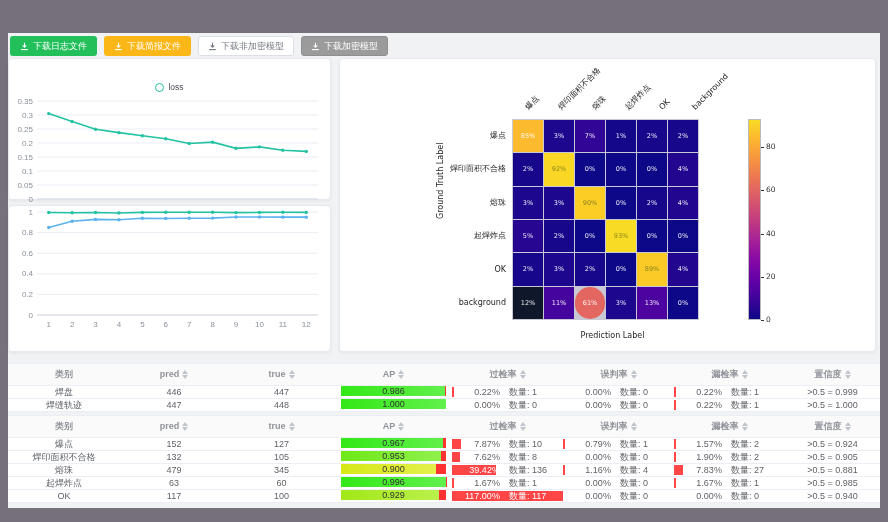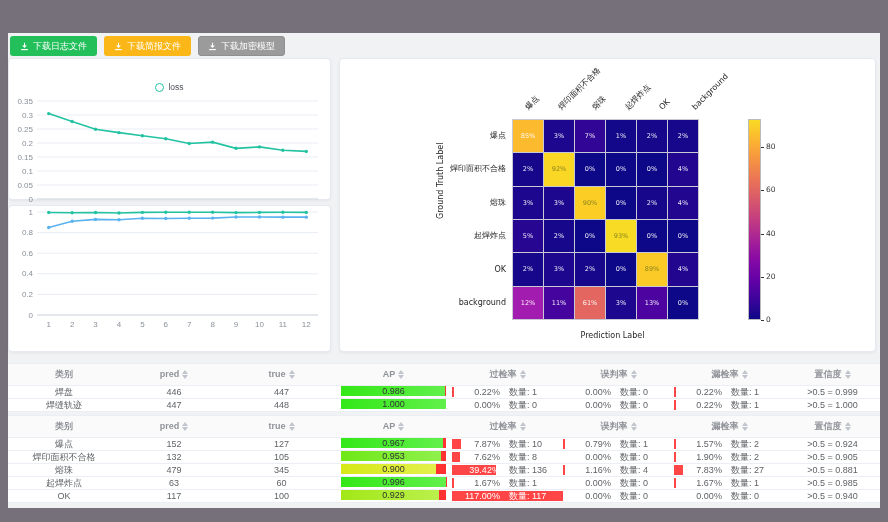--- a/index.html
+++ b/index.html
@@ -86,20 +86,29 @@
         <span>下载日志文件</span>
       </button>
       <button class="btn orange">
         <span>
           <svg width="9" height="9" viewBox="0 0 16 16">
             <path d="M8 1.5v7.5M4.8 6 8 9.2 11.2 6" stroke="currentColor" stroke-width="1.8" fill="none"></path>
             <path d="M2 12.5h12v2H2z" fill="currentColor"></path>
           </svg>
         </span>
         <span>下载简报文件</span>
+      </button>
+      <button class="btn plain">
+        <span>
+          <svg width="9" height="9" viewBox="0 0 16 16">
+            <path d="M8 1.5v7.5M4.8 6 8 9.2 11.2 6" stroke="currentColor" stroke-width="1.8" fill="none"></path>
+            <path d="M2 12.5h12v2H2z" fill="currentColor"></path>
+          </svg>
+        </span>
+        <span>下载非加密模型</span>
       </button>
       <button class="btn gray">
         <span>
           <svg width="9" height="9" viewBox="0 0 16 16">
             <path d="M8 1.5v7.5M4.8 6 8 9.2 11.2 6" stroke="currentColor" stroke-width="1.8" fill="none"></path>
             <path d="M2 12.5h12v2H2z" fill="currentColor"></path>
           </svg>
         </span>
         <span>下载加密模型</span>
       </button>
@@ -235,23 +244,23 @@
         <div class="cm-cell" style="background: rgb(13, 8, 135); color: rgba(255, 255, 255, 0.92);">0%</div>
         <div class="cm-cell" style="background: rgb(248, 219, 36); color: rgb(138, 132, 32);">93%</div>
         <div class="cm-cell" style="background: rgb(13, 8, 135); color: rgba(255, 255, 255, 0.92);">0%</div>
         <div class="cm-cell" style="background: rgb(13, 8, 135); color: rgba(255, 255, 255, 0.92);">0%</div>
         <div class="cm-cell" style="background: rgb(23, 7, 139); color: rgba(255, 255, 255, 0.92);">2%</div>
         <div class="cm-cell" style="background: rgb(29, 7, 142); color: rgba(255, 255, 255, 0.92);">3%</div>
         <div class="cm-cell" style="background: rgb(23, 7, 139); color: rgba(255, 255, 255, 0.92);">2%</div>
         <div class="cm-cell" style="background: rgb(13, 8, 135); color: rgba(255, 255, 255, 0.92);">0%</div>
         <div class="cm-cell" style="background: rgb(252, 202, 39); color: rgb(138, 132, 32);">89%</div>
         <div class="cm-cell" style="background: rgb(34, 6, 144); color: rgba(255, 255, 255, 0.92);">4%</div>
-        <div class="cm-cell" style="background: #a21caf; color: rgba(255, 255, 255, 0.92);">12%</div>
+        <div class="cm-cell" style="background: #0f172a; color: rgba(255, 255, 255, 0.92);">12%</div>
         <div class="cm-cell" style="background: rgb(69, 4, 158); color: rgba(255, 255, 255, 0.92);">11%</div>
-        <div class="cm-cell" style="background: rgb(227, 103, 96); color: rgba(255, 255, 255, 0.92);">61%</div>
+        <div class="cm-cell" style="background: rgb(227, 103, 96); color: rgba(255, 255, 255, 0.92); border-radius: 16px;">61%</div>
         <div class="cm-cell" style="background: rgb(29, 7, 142); color: rgba(255, 255, 255, 0.92);">3%</div>
         <div class="cm-cell" style="background: rgb(77, 3, 160); color: rgba(255, 255, 255, 0.92);">13%</div>
         <div class="cm-cell" style="background: rgb(13, 8, 135); color: rgba(255, 255, 255, 0.92);">0%</div>
       </div>
     <div class="cm-bar" id="cm-bar" style="background: linear-gradient(to top, rgb(13, 8, 135) 0%, rgb(61, 4, 155) 10%, rgb(100, 1, 166) 20%, rgb(135, 10, 165) 30%, rgb(167, 34, 150) 40%, rgb(195, 61, 128) 50%, rgb(216, 88, 107) 60%, rgb(234, 116, 86) 70%, rgb(246, 147, 66) 80%, rgb(252, 181, 48) 90%, rgb(248, 219, 36) 100%);"></div>
   <div class="cm-rowlab" style="left: 2px; top: 71.75px;">爆点</div>
       <div class="cm-collab" style="left: 190.75px; top: 42px;">爆点</div>
       <div class="cm-rowlab" style="left: 2px; top: 105.25px;">焊印面积不合格</div>
       <div class="cm-collab" style="left: 224.25px; top: 42px;">焊印面积不合格</div>
       <div class="cm-rowlab" style="left: 2px; top: 138.75px;">熔珠</div>

